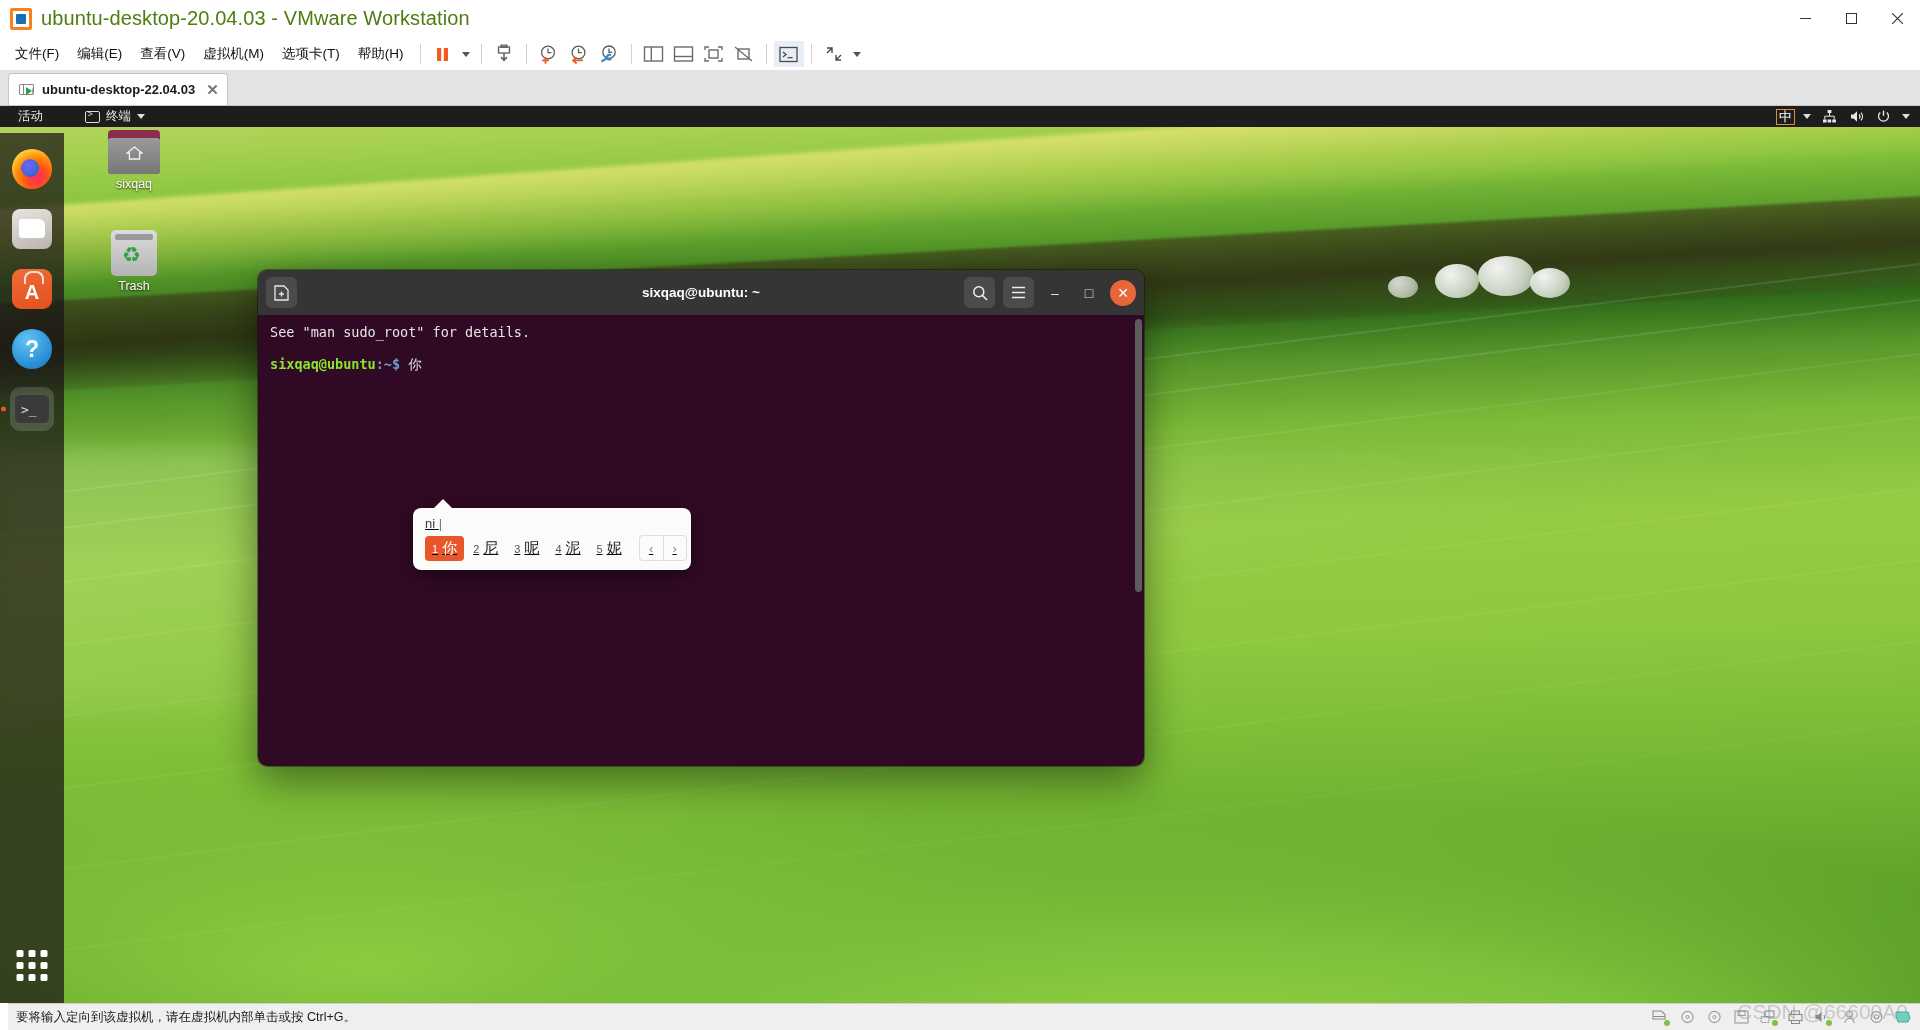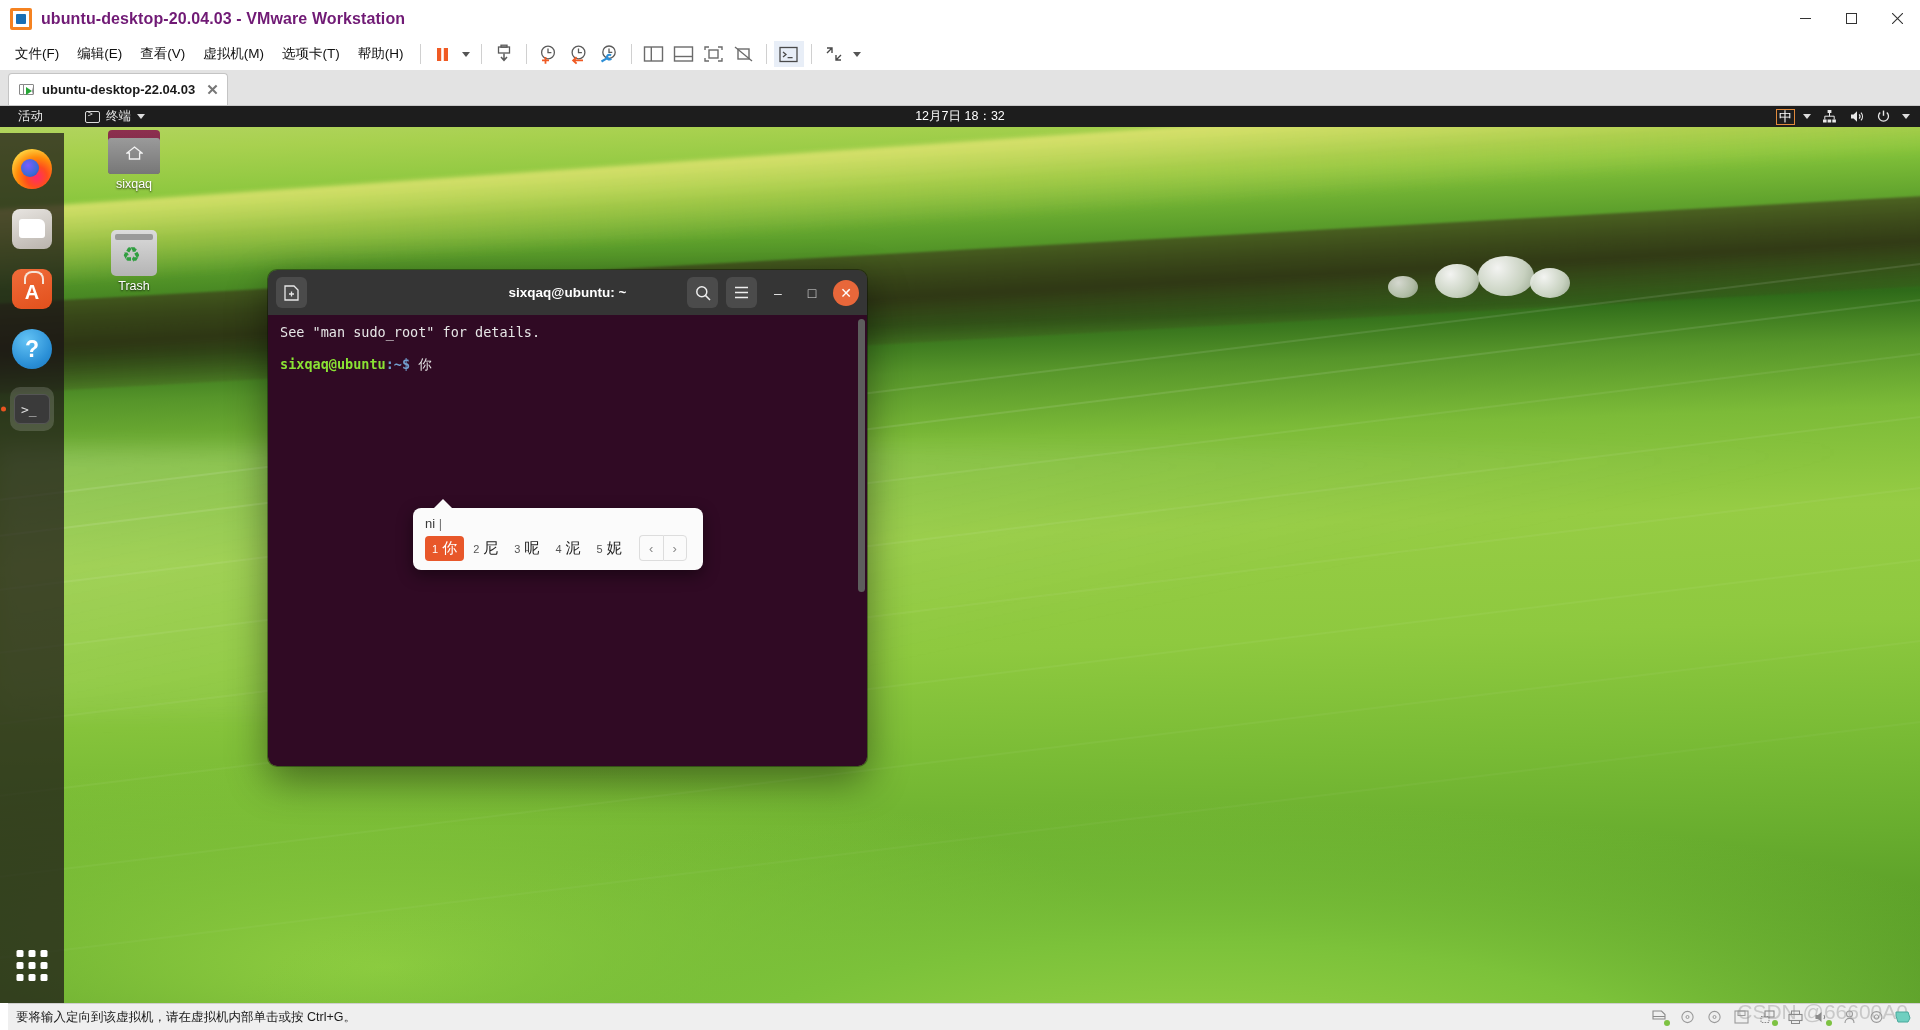--- a/index.html
+++ b/index.html
@@ -14,21 +14,21 @@
   .vm-window { width:1920px; height:1030px; display:flex; flex-direction:column; background:#ffffff; }
 
   .titlebar {
     height:38px; display:flex; align-items:center;
     background:#ffffff; border-bottom:1px solid #ffffff; flex:0 0 38px;
     padding-left:10px;
   }
   .vm-logo { width:22px; height:22px; position:relative; flex:0 0 22px; margin-right:9px; }
   .vm-logo .sq-o { position:absolute; left:0; top:0; width:22px; height:22px; border:3px solid #f58220; border-radius:2px;}
   .vm-logo .sq-i { position:absolute; left:6px; top:6px; width:10px; height:10px; background:#1a6fb4; border-radius:1px;}
-  .title-text { font-size:16px; color:#701a75; letter-spacing:.1px;font-weight:bold; }
+  .title-text { font-size:20px; color:#4d7c0f; letter-spacing:.1px; }
   .win-ctrls { margin-left:auto; display:flex; height:38px; }
   .win-btn { width:46px; height:38px; display:flex; align-items:center; justify-content:center; color:#333; font-size:15px; }
   .win-btn svg { display:block; }
 
   
   .menubar {
     height:32px; display:flex; align-items:center; background:#fff;
     padding-left:6px; flex:0 0 32px; font-size:13.5px; color:#111;
   }
   .menu-item { padding:4px 9px; cursor:default; white-space:nowrap; }
@@ -152,21 +152,21 @@
   .th-close { width:26px;height:26px;border-radius:50%;background:#e8673a;color:#fff;display:flex;align-items:center;justify-content:center;font-size:14px;}
   .term-body { background:#300a24; position:relative; font-family:"DejaVu Sans Mono", monospace; font-size:13.5px;
      color:#e6e6e6; padding:9px 12px; line-height:1.22; height:100%;}
   .t-green { color:#8ae234; font-weight:bold; }
   .t-blue  { color:#729fcf; font-weight:bold; }
   .term-scroll { position:absolute; right:2px; top:4px; bottom:4px; width:7px; }
   .term-scroll i { position:absolute; left:0; top:0; width:7px; height:56%; background:#5d5d5d; border-radius:4px; display:block;}
 
   
   .ime-pop { position:absolute; z-index:60; background:#fbfbfb; border-radius:8px;
-    box-shadow:0 5px 16px rgba(0,0,0,.45); padding:8px 16px 9px 12px; }
+    box-shadow:0 5px 16px rgba(0,0,0,.45); padding:8px 4px 9px 12px;text-decoration:underline; }
   .ime-pop .tail { position:absolute; top:-9px; left:20px; width:0;height:0;
     border-left:10px solid transparent; border-right:10px solid transparent; border-bottom:10px solid #fbfbfb;}
   .ime-pre { font-size:13px; color:#3a3a3a; margin-bottom:4px; font-family:"Liberation Sans",sans-serif;}
   .ime-pre .car { color:#777; }
   .ime-row { display:flex; align-items:center; gap:2px; }
   .cand { display:flex; align-items:baseline; gap:4px; padding:3px 7px; border-radius:4px; font-size:15px; color:#222;}
   .cand .n { font-size:11px; color:#555; }
   .cand.sel { background:#e8572a; color:#fff; }
   .cand.sel .n { color:#fff; }
   .ime-nav { display:flex; margin-left:8px; }
@@ -350,21 +350,20 @@
 
     <div class="gnome-panel">
       <div class="gp-item">
         <span>活动</span>
       </div>
       <div class="gp-item" style="margin-left:26px;">
         <span class="term-mini"></span>
         <span>终端</span>
         <span class="gp-caret"></span>
       </div>
-      <div class="gp-clock">12月7日  18：32</div>
       <div class="gp-right">
         <span class="ime-badge">中</span>
         <span class="gp-caret"></span>
         <span class="pico">
           <svg width="15" height="15" viewBox="0 0 15 15">
             <rect x="5.6" y="1" width="3.8" height="3" fill="#e8e8e8"></rect>
             <rect x="1" y="10.5" width="3.6" height="3" fill="#e8e8e8"></rect>
             <rect x="5.6" y="10.5" width="3.6" height="3" fill="#e8e8e8"></rect>
             <rect x="10.3" y="10.5" width="3.6" height="3" fill="#e8e8e8"></rect>
             <path d="M7.5 4v3.2M2.8 10.5V7.2h9.4v3.3" stroke="#e8e8e8" stroke-width="1" fill="none"></path>
@@ -428,21 +427,21 @@
       </div>
       <div class="lbl">sixqaq</div>
     </div>
     <div class="desk-ico" style="left:88px;top:124px;">
       <div class="ico-trash">
           <span class="rec">♻</span>
         </div>
       <div class="lbl">Trash</div>
     </div>
 
-    <div class="term-win" style="left:268px;top:164px;width:599px;height:496px;">
+    <div class="term-win" style="left:258px;top:164px;width:886px;height:496px;">
       <div class="term-head">
         <div class="th-btn">
           <svg width="15" height="16" viewBox="0 0 15 16">
             <path d="M1 1h9l4 4v10H1z" fill="none" stroke="#e8e8e8" stroke-width="1.3"></path>
             <path d="M7.5 6.5v5M5 9h5" stroke="#e8e8e8" stroke-width="1.3"></path>
           </svg>
         </div>
         <div class="th-title">sixqaq@ubuntu: ~</div>
         <div class="th-right">
           <div class="th-btn">

